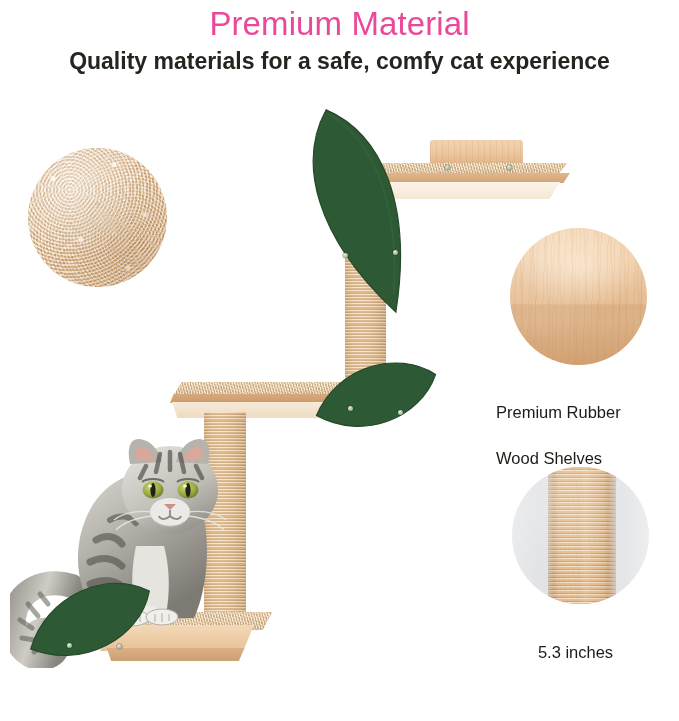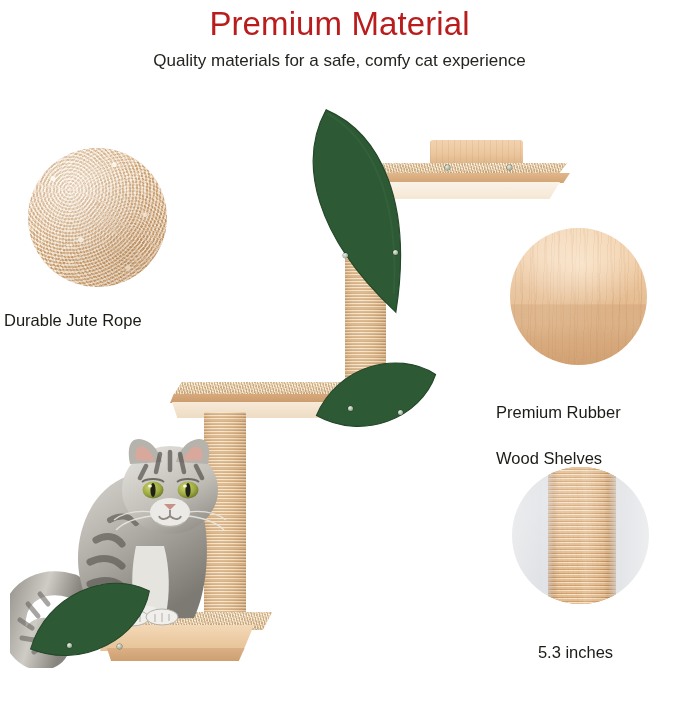--- a/index.html
+++ b/index.html
@@ -26,28 +26,28 @@
     left: 0;
     top: 0;
     width: 679px;
     text-align: center;
   }
   #title {
     font-size: 33px;
     line-height: 40px;
     font-weight: 400;
     letter-spacing: 0.1px;
-    color: #b91c1c;
+    color: #ec4899;
     margin: 4px 0 0 0;
     font-family: "Liberation Sans", sans-serif;
   }
   #subtitle {
-    font-size: 17px;
+    font-size: 23px;
     line-height: 24px;
-    font-weight: 400;
+    font-weight: 700;
     color: #23251f;
     margin: 5px 0 0 0;
   }
 
   
   .swatch {
     position: absolute;
     border-radius: 50%;
     overflow: hidden;
   }
@@ -391,21 +391,20 @@
       <div class="screw" style="left:95px; top:92px;"></div>
     </div>
 
     <span class="hidden-text">Silver tabby cat sitting on a wooden cat tree with sisal scratching posts and dark green leaf-shaped panels</span>
   </div>
 
   <div class="swatch tex-jute" style="left:28px; top:148px; width:139px; height:139px;">
     <div class="swatch-gloss"></div>
   </div>
   <div class="caption" id="caption-jute">
-    <div>Durable Jute Rope</div>
   </div>
 
   <div class="swatch tex-wood" style="left:510px; top:228px; width:137px; height:137px;">
     <div class="swatch-gloss"></div>
   </div>
   <div class="caption" id="caption-wood">
     <div>Premium Rubber</div>
     <div>Wood Shelves</div>
   </div>
 

